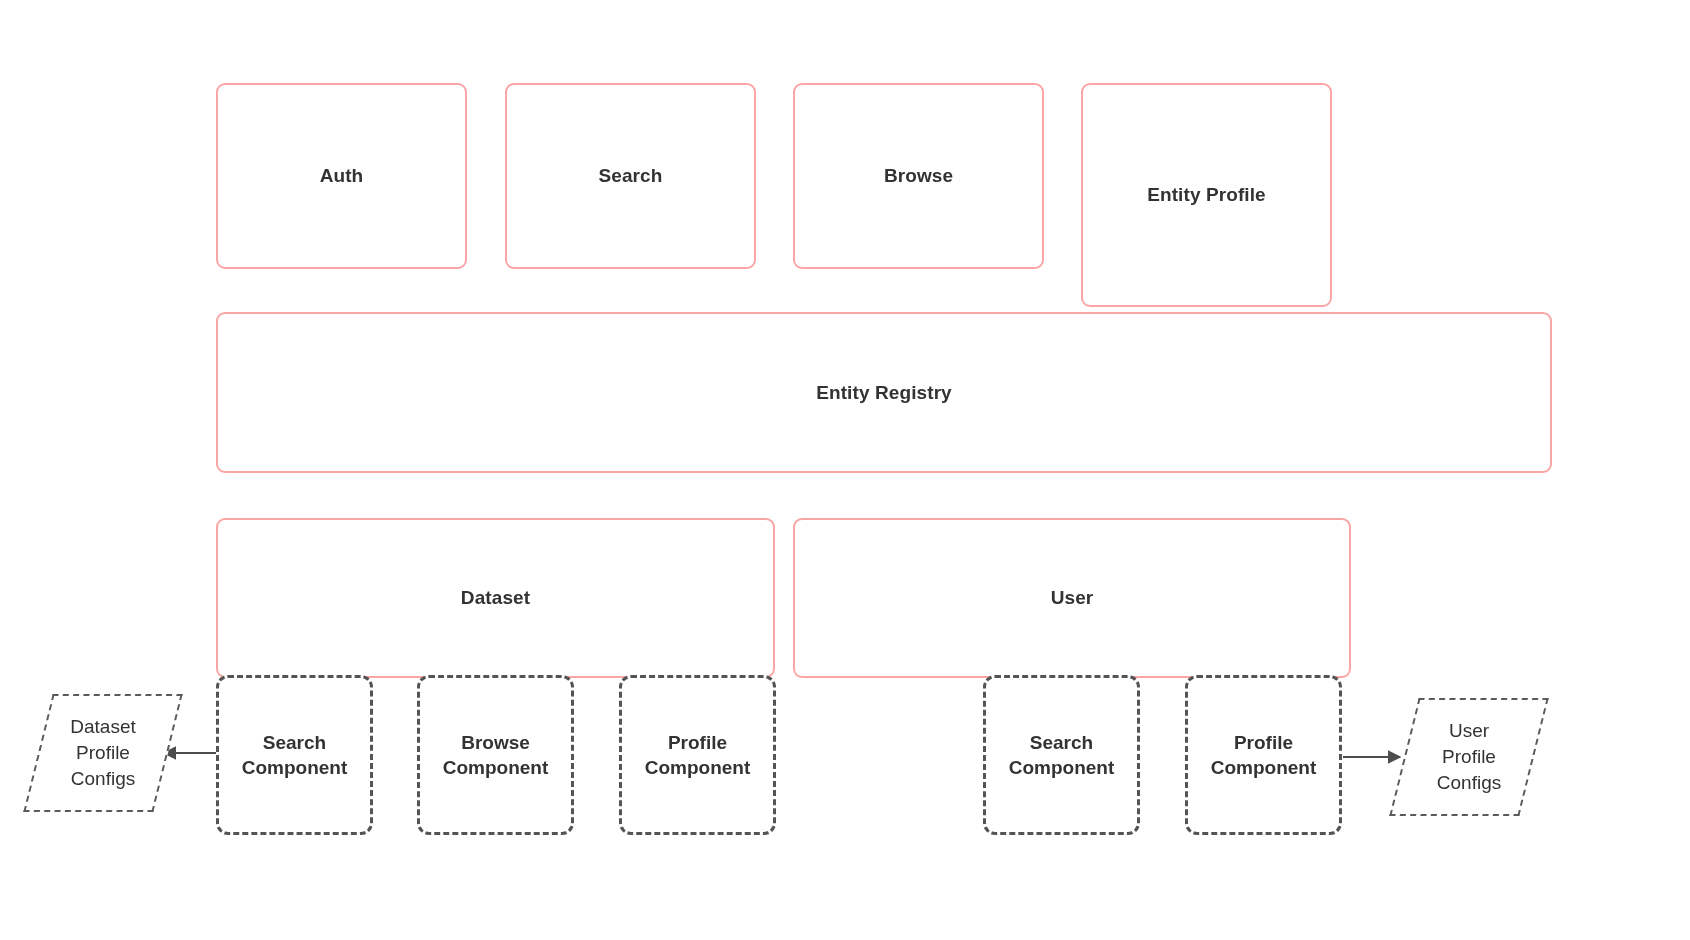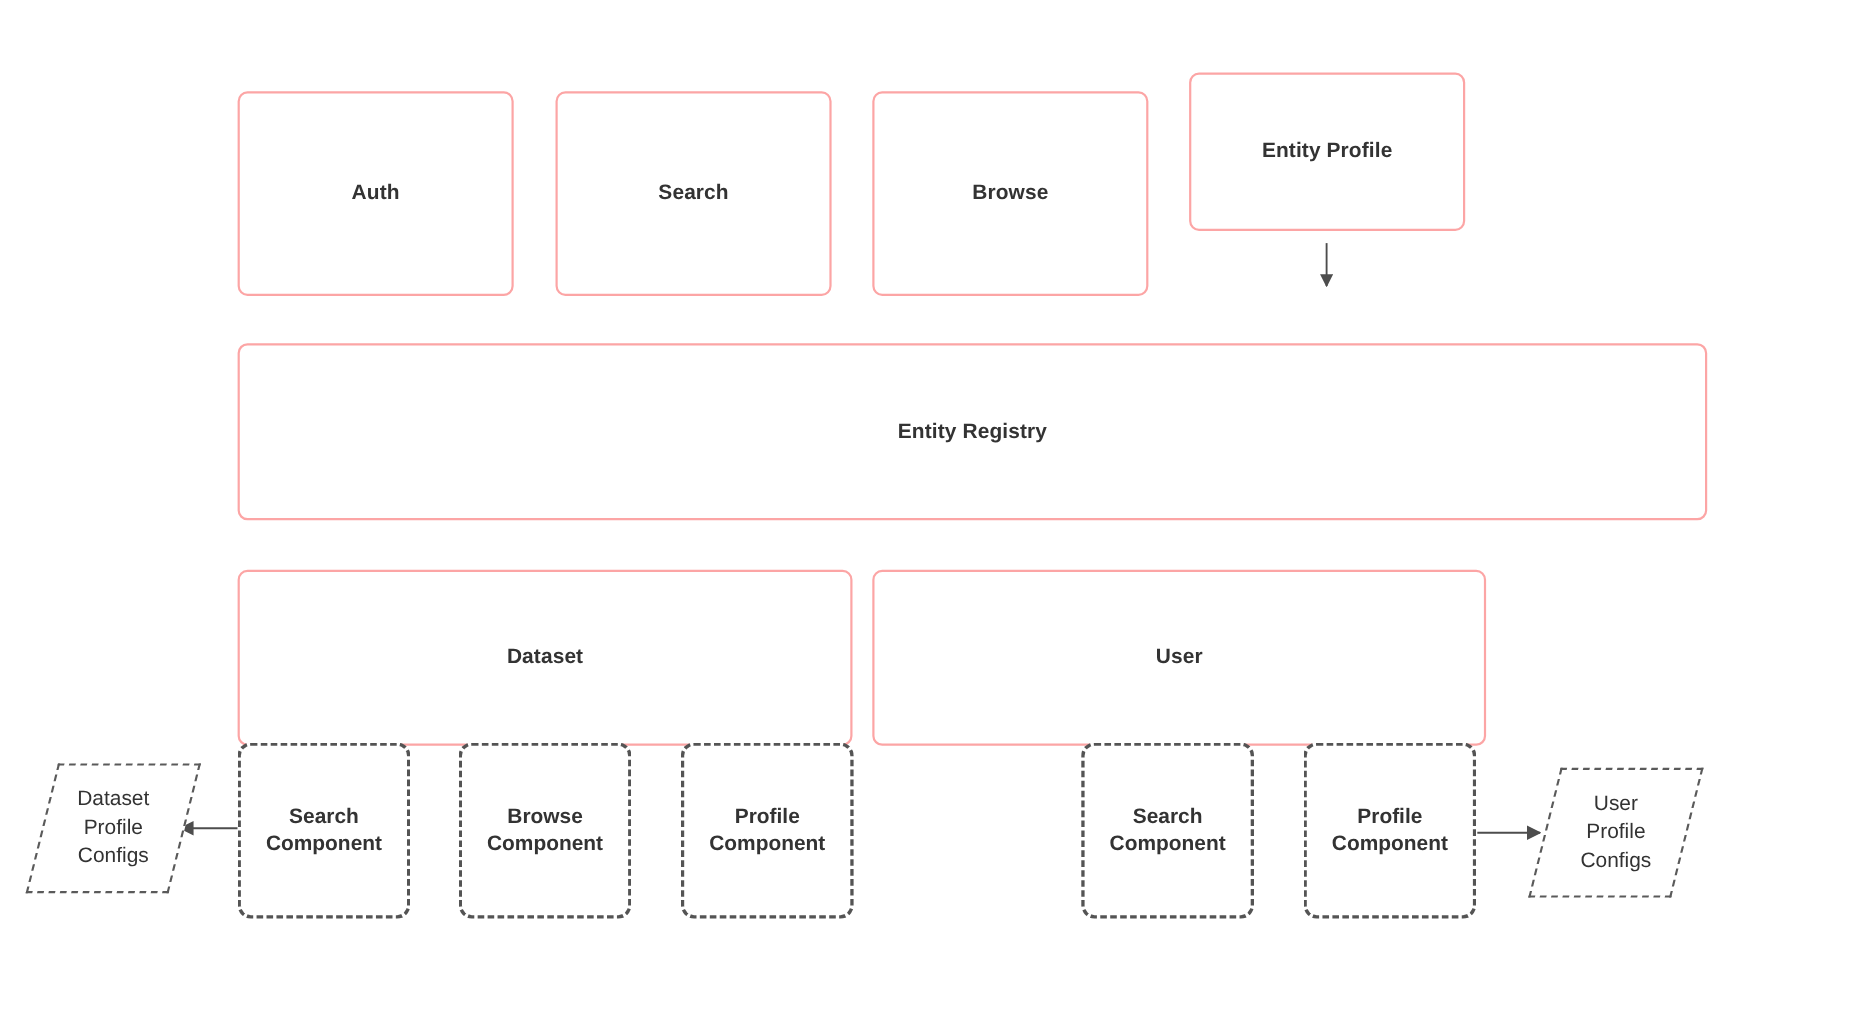--- a/index.html
+++ b/index.html
@@ -132,21 +132,21 @@
   </div>
 
   <div class="node solid" style="left:505px; top:35px; width:251px; height:186px;">
     <span>Search</span>
   </div>
 
   <div class="node solid" style="left:793px; top:35px; width:251px; height:186px;">
     <span>Browse</span>
   </div>
 
-  <div class="node solid" style="left:1081px; top:18px; width:251px; height:144px;">
+  <div class="node solid" style="left:1081px; top:35px; width:251px; height:224px;">
     <span>Entity Profile</span>
   </div>
 
   <div class="node solid" style="left:216px; top:264px; width:1336px; height:161px;">
     <span>Entity Registry</span>
   </div>
 
   <div class="node solid" style="left:216px; top:470px; width:559px; height:160px;">
     <span>Dataset</span>
   </div>

